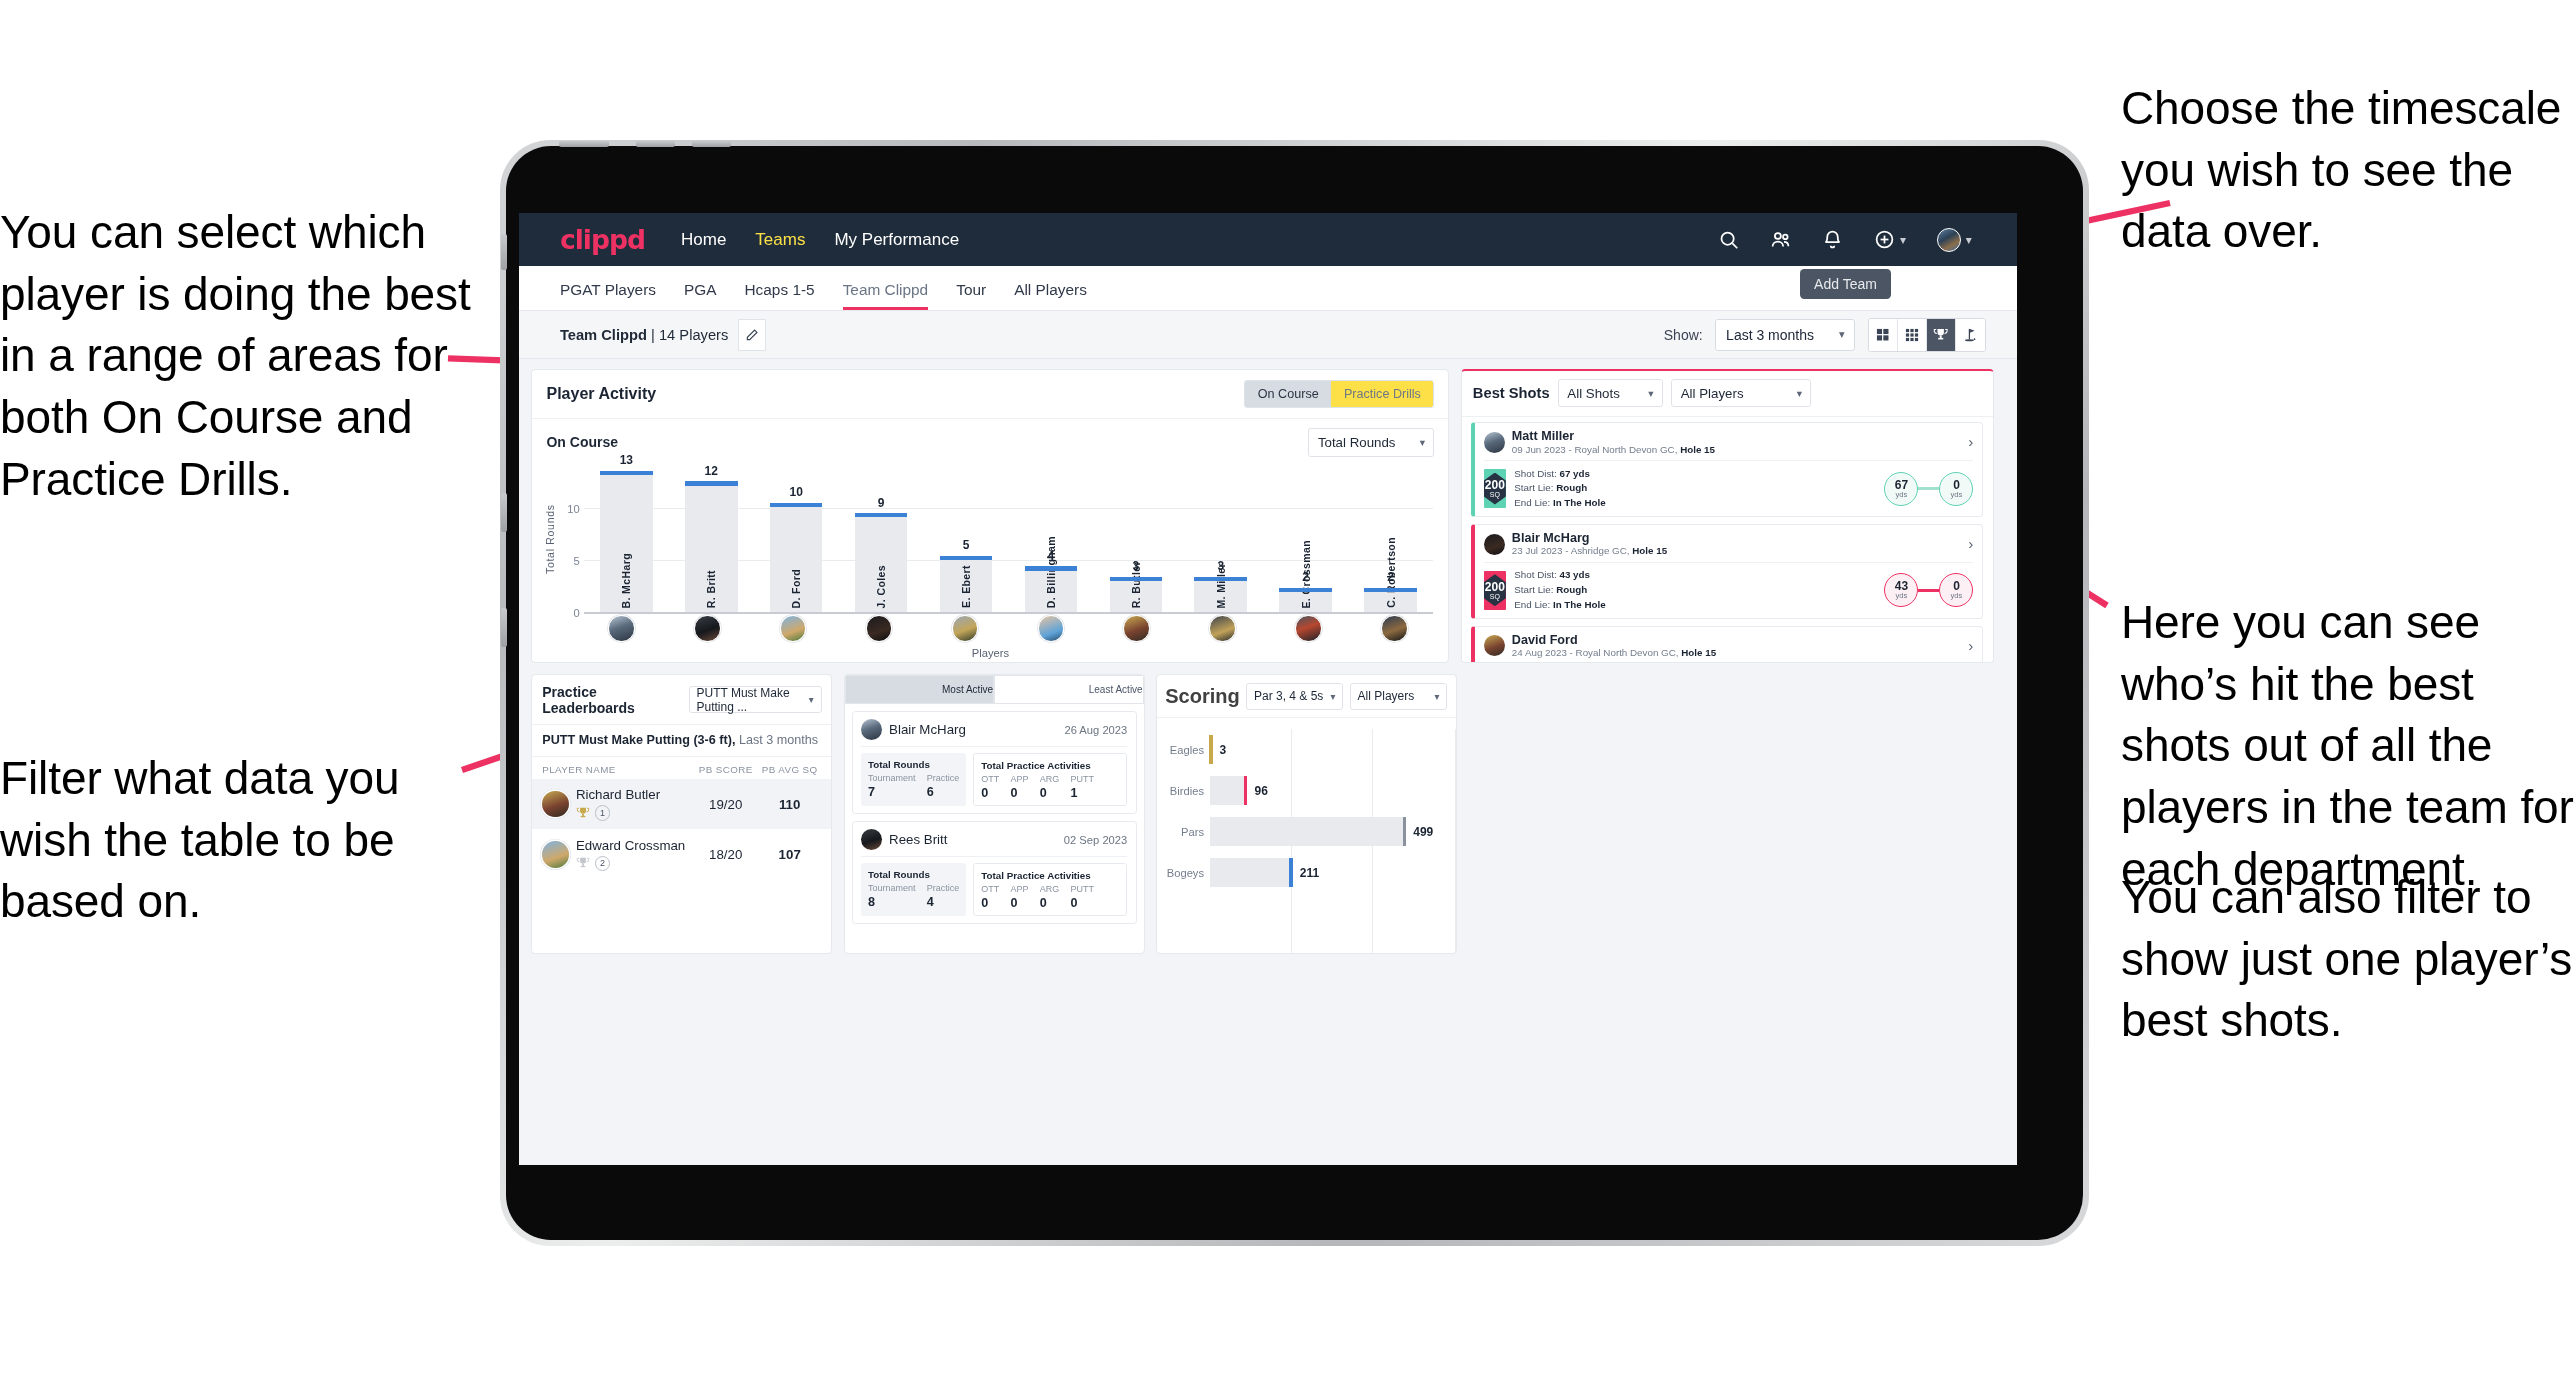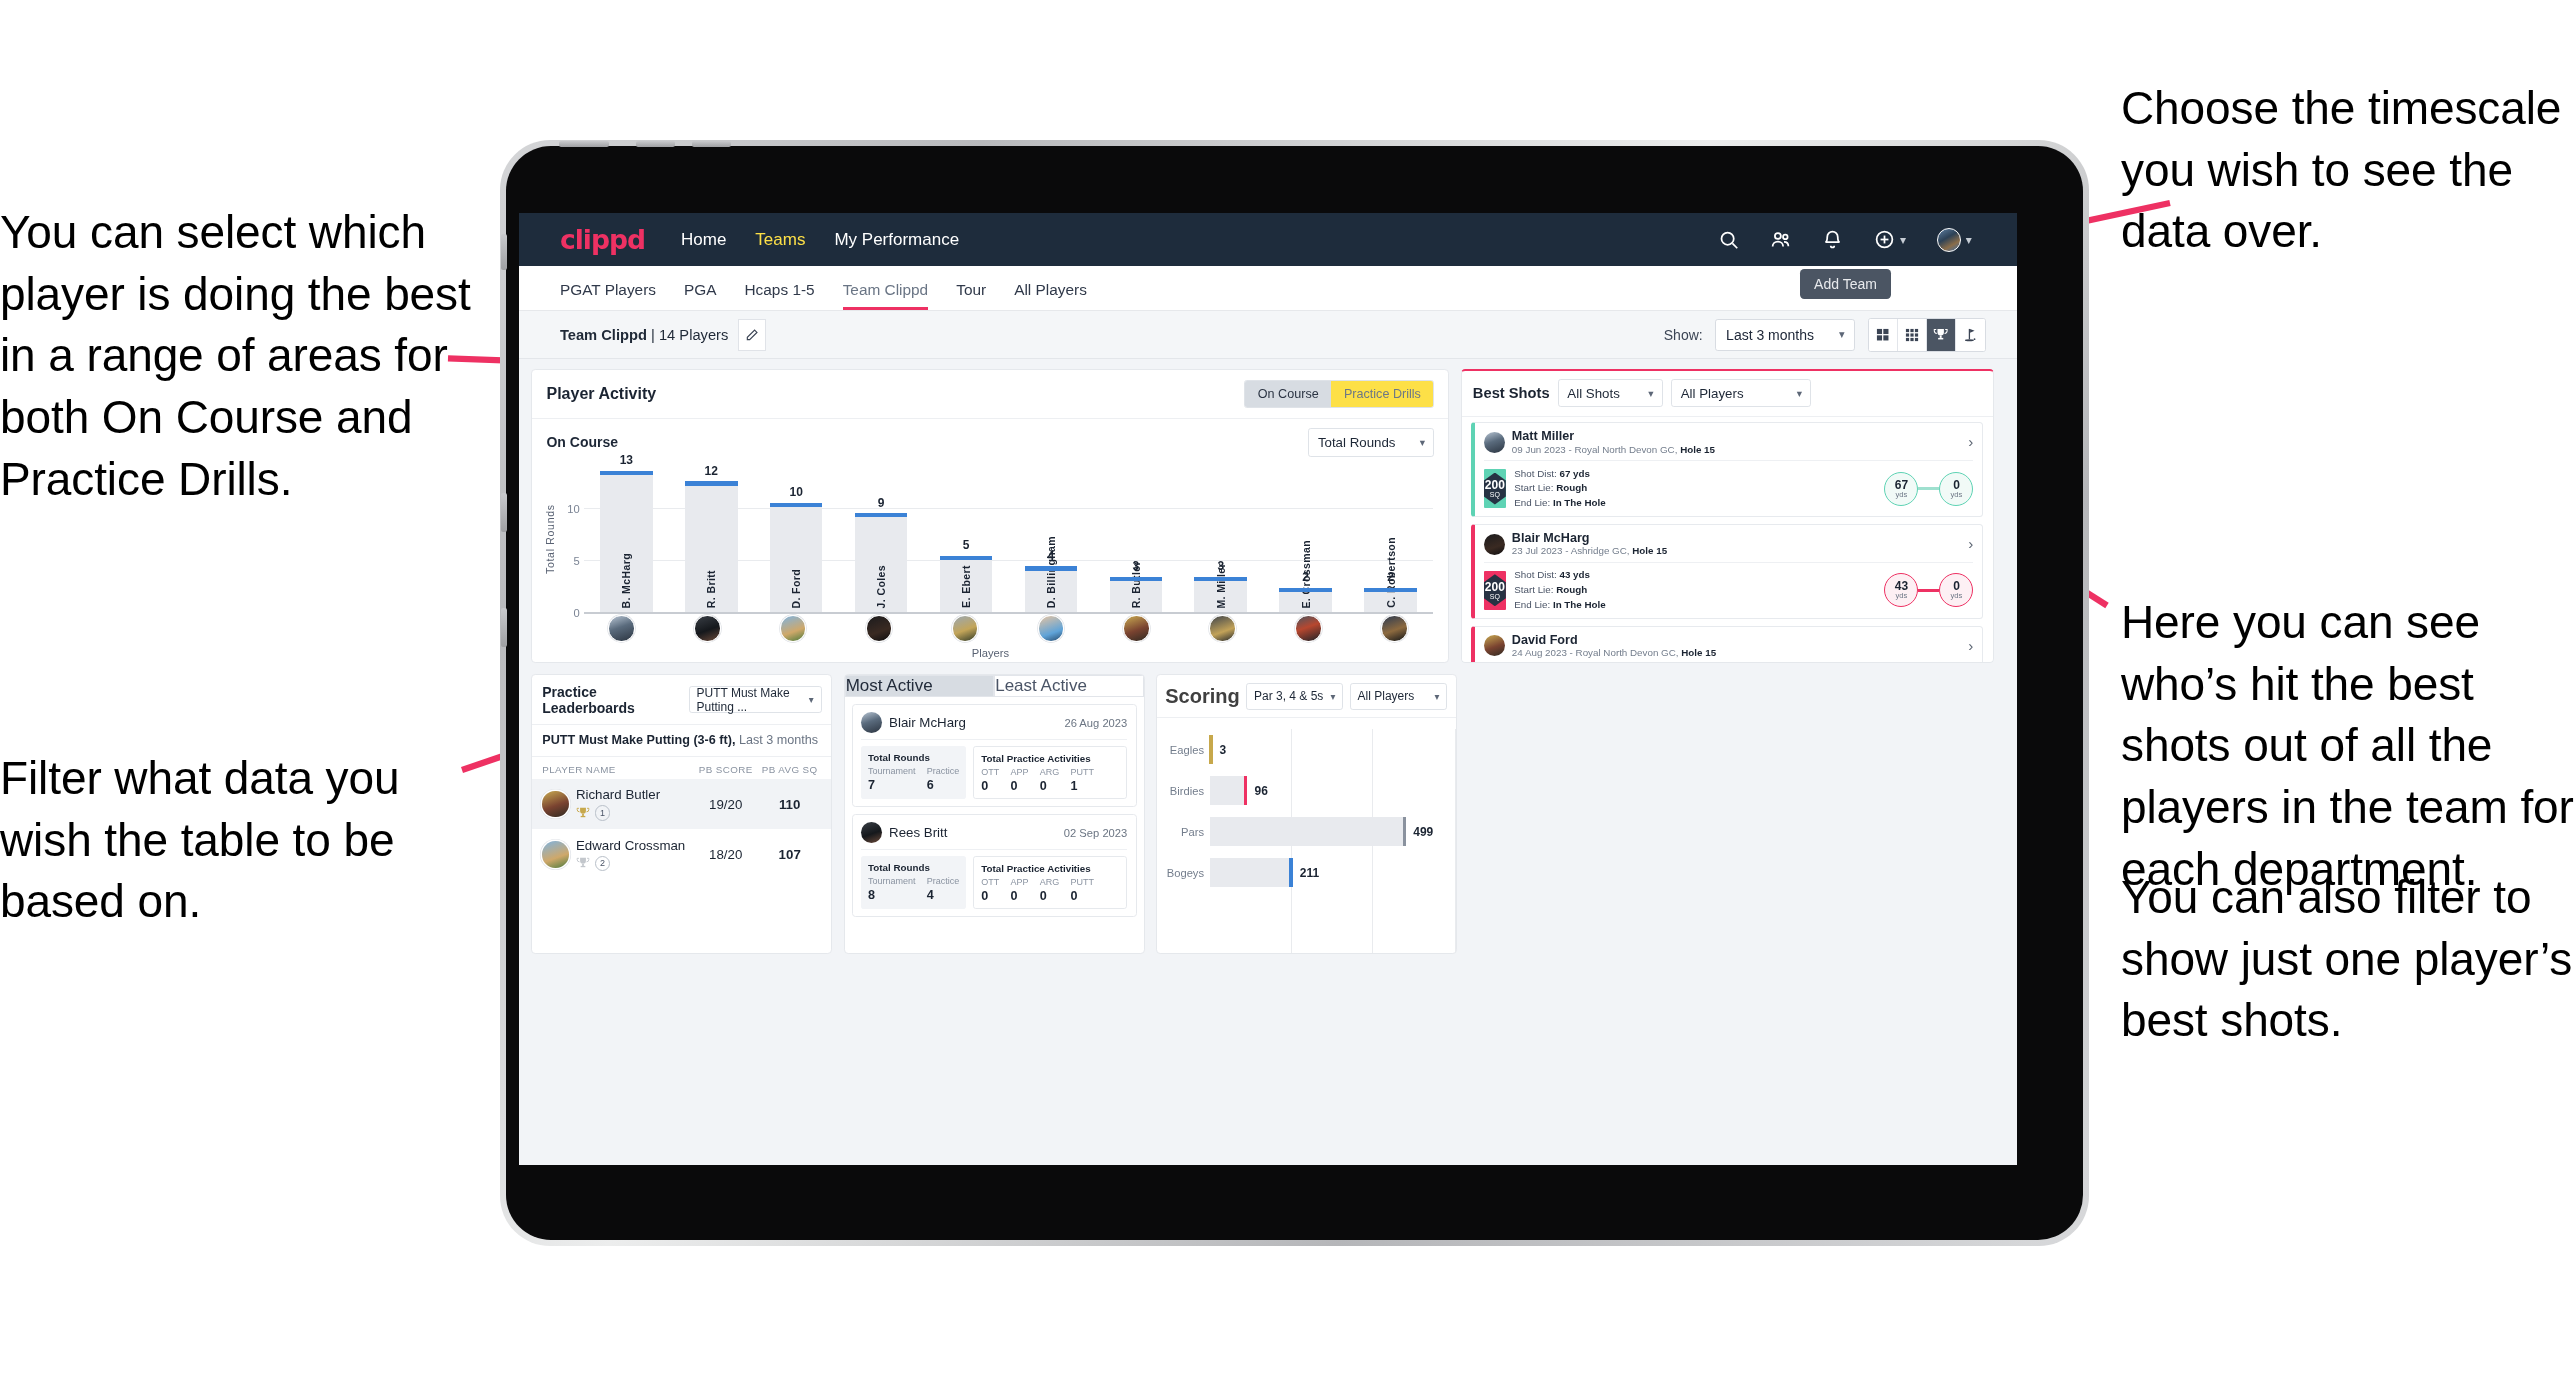--- a/index.html
+++ b/index.html
@@ -237,21 +237,21 @@
   .pl-av { width: 26.6px; height: 26.6px; border-radius: 50%; box-shadow: 0 0 0 1.4px #fff, 0 0 0 2.1px #dfe2e7; }
   .pl-name { font-size: 13.3px; color: #1b2432; line-height: 1.2; }
   .pl-rank { display: flex; align-items: center; gap: 4.9px; margin-top: 2.1px; }
   .rank-num {
     width: 15.4px; height: 15.4px; border-radius: 50%; border: 0.7px solid #b9c0c9;
     font-size: 9px; color: #4a5466; display: flex; align-items: center; justify-content: center;
   }
 
   #ma-card { width: 301px; height: 280px; display: flex; flex-direction: column; overflow: hidden; }
   #ma-tabs { display: flex; }
-  .matab { flex: 1; text-align: left; padding: 0 0; font-size: 17px; color: #4a5466; border: 0.7px solid #e2e5ea; }
+  .matab { flex: 1; text-align: right; padding: 8px 0; font-size: 10px; color: #4a5466; border: 0.7px solid #e2e5ea; }
   .matab.active { background: #d7dce2; color: #222b3a; }
   .ma-item { border: 0.7px solid #e6e9ed; border-radius: 3.5px; margin: 7px; padding: 7px 8.4px; }
   .ma-top { display: flex; align-items: center; gap: 7px; padding-bottom: 5.6px; border-bottom: 0.7px solid #eef0f3; }
   .ma-av { width: 21px; height: 21px; border-radius: 50%; }
   .ma-name { font-size: 13.3px; color: #1b2432; }
   .ma-date { margin-left: auto; font-size: 11.2px; color: #6b7583; }
   .ma-body { display: flex; gap: 7px; padding-top: 6.3px; }
   .ma-box { border-radius: 2.8px; padding: 5.6px 7px; }
   .ma-box.grey { background: #f2f4f7; }
   .ma-box.plain { border: 0.7px solid #e6e9ed; flex: 1; }

